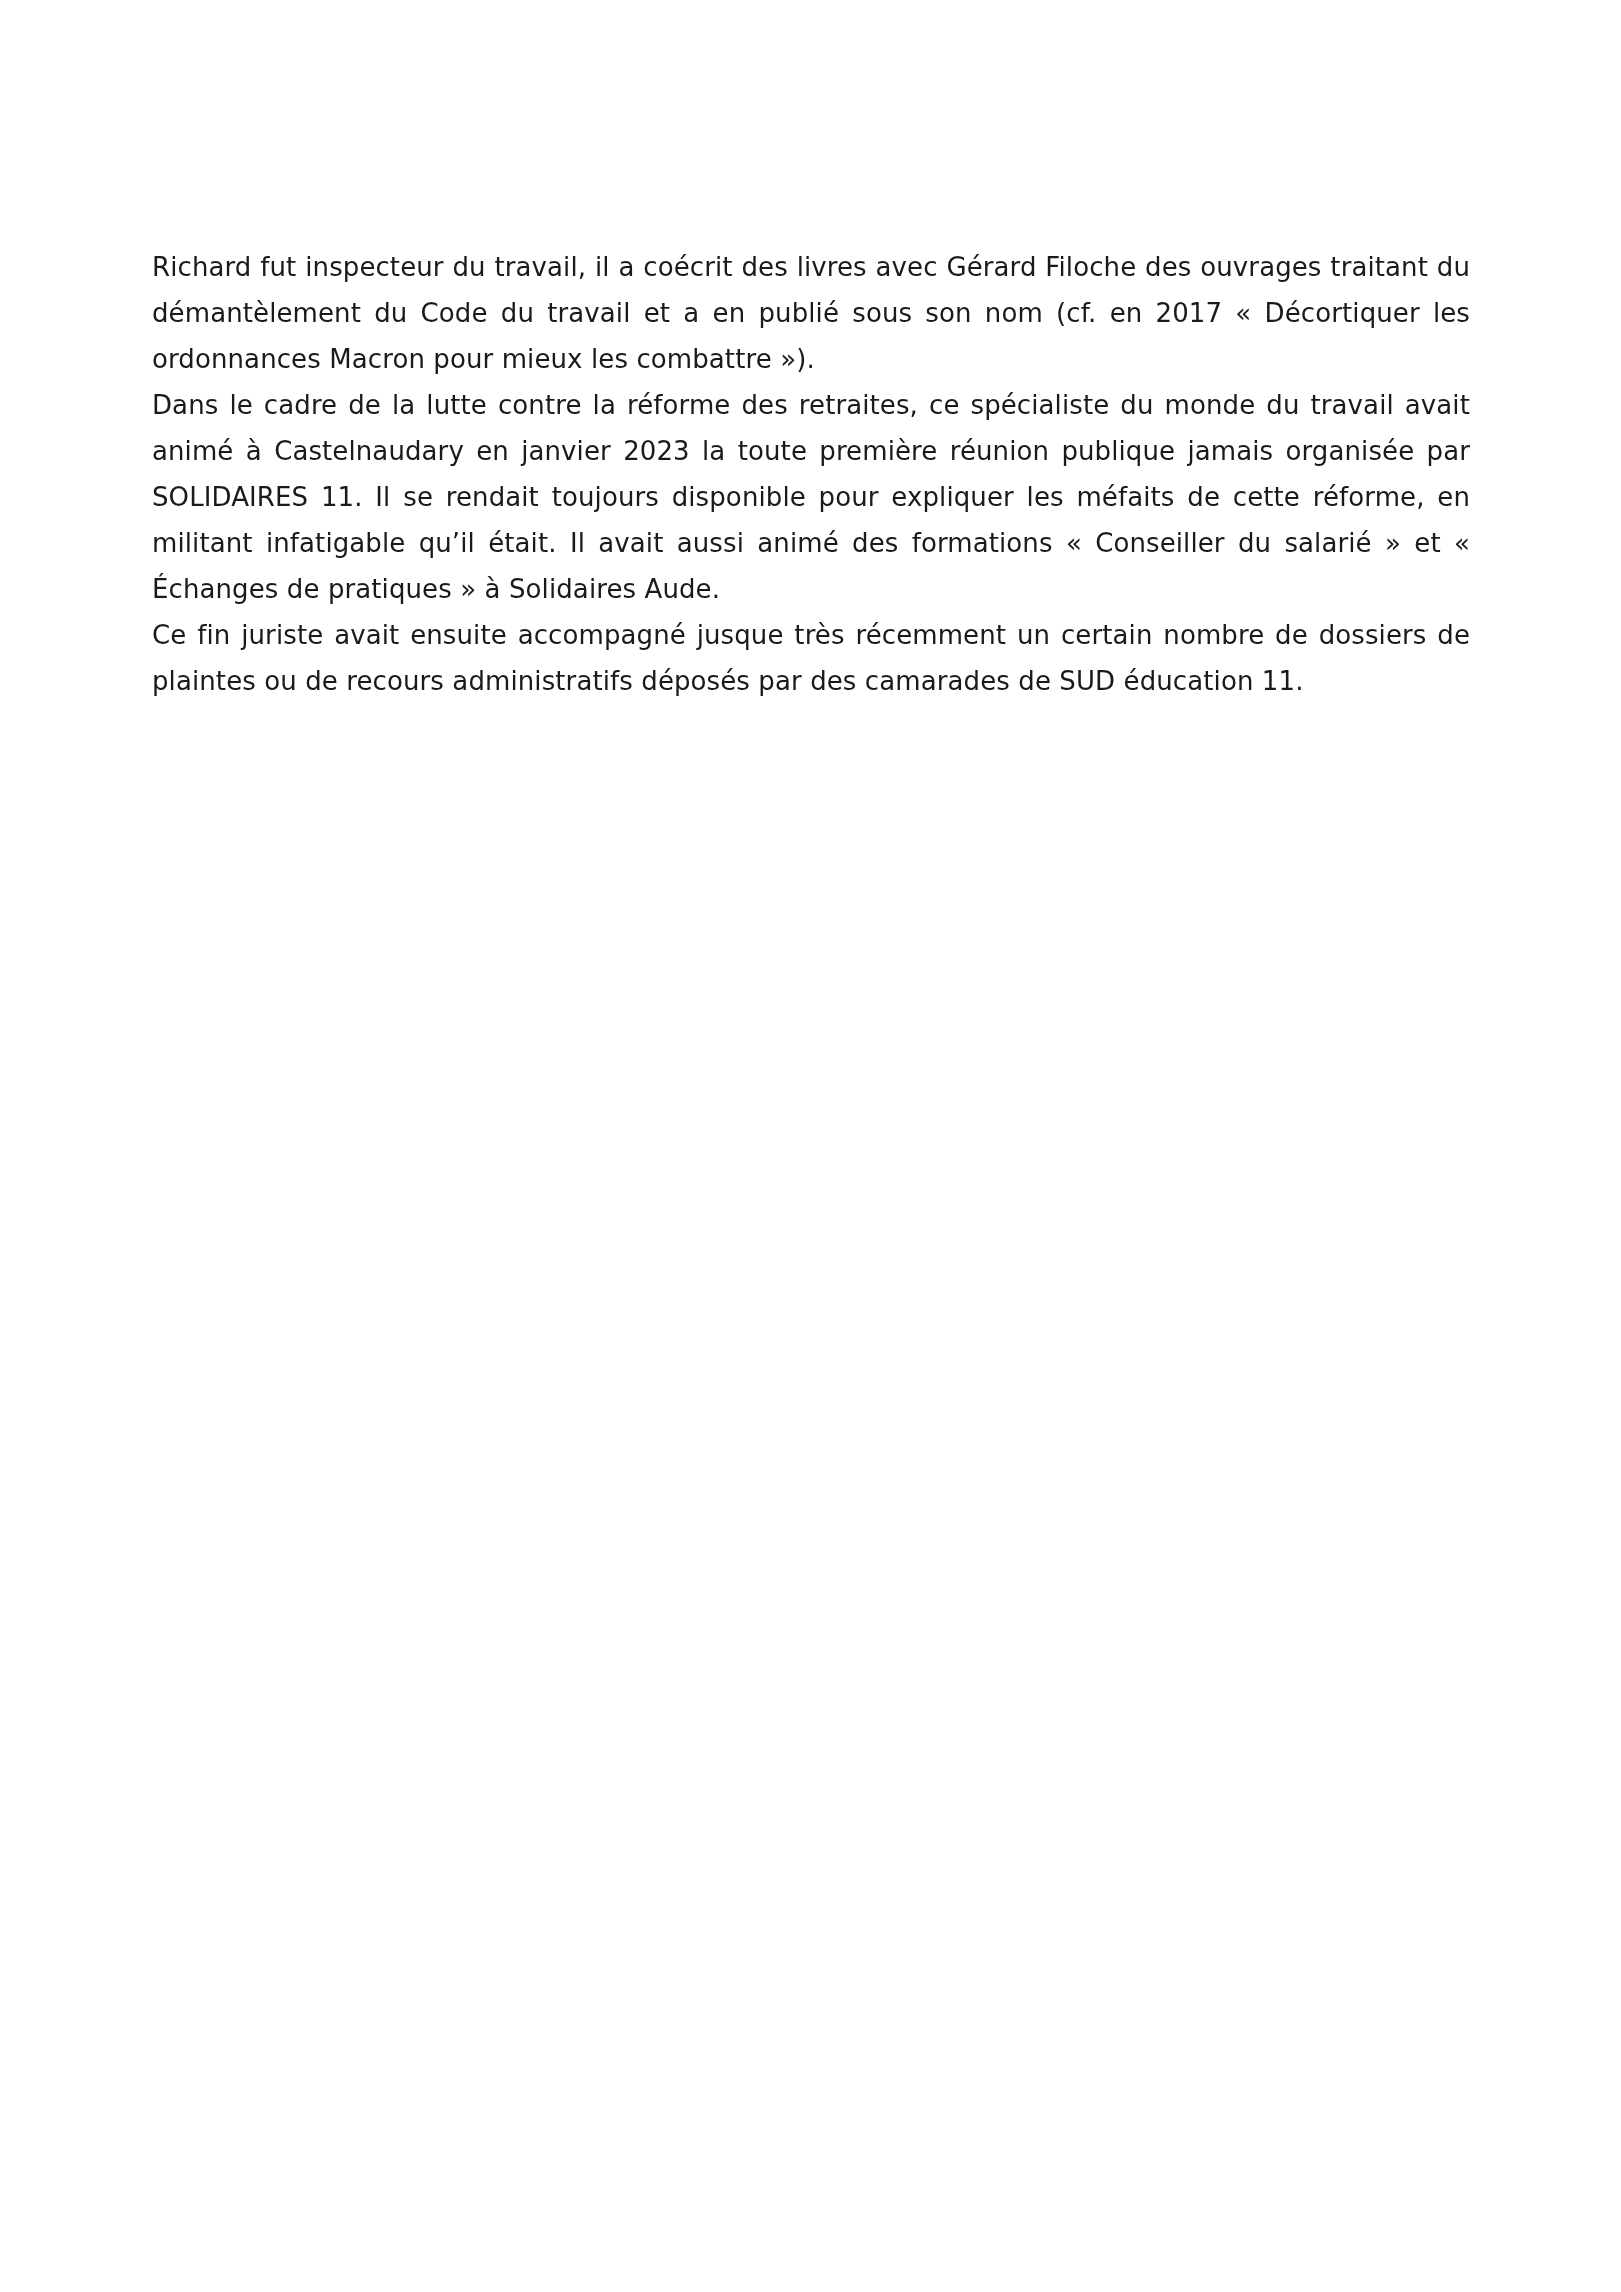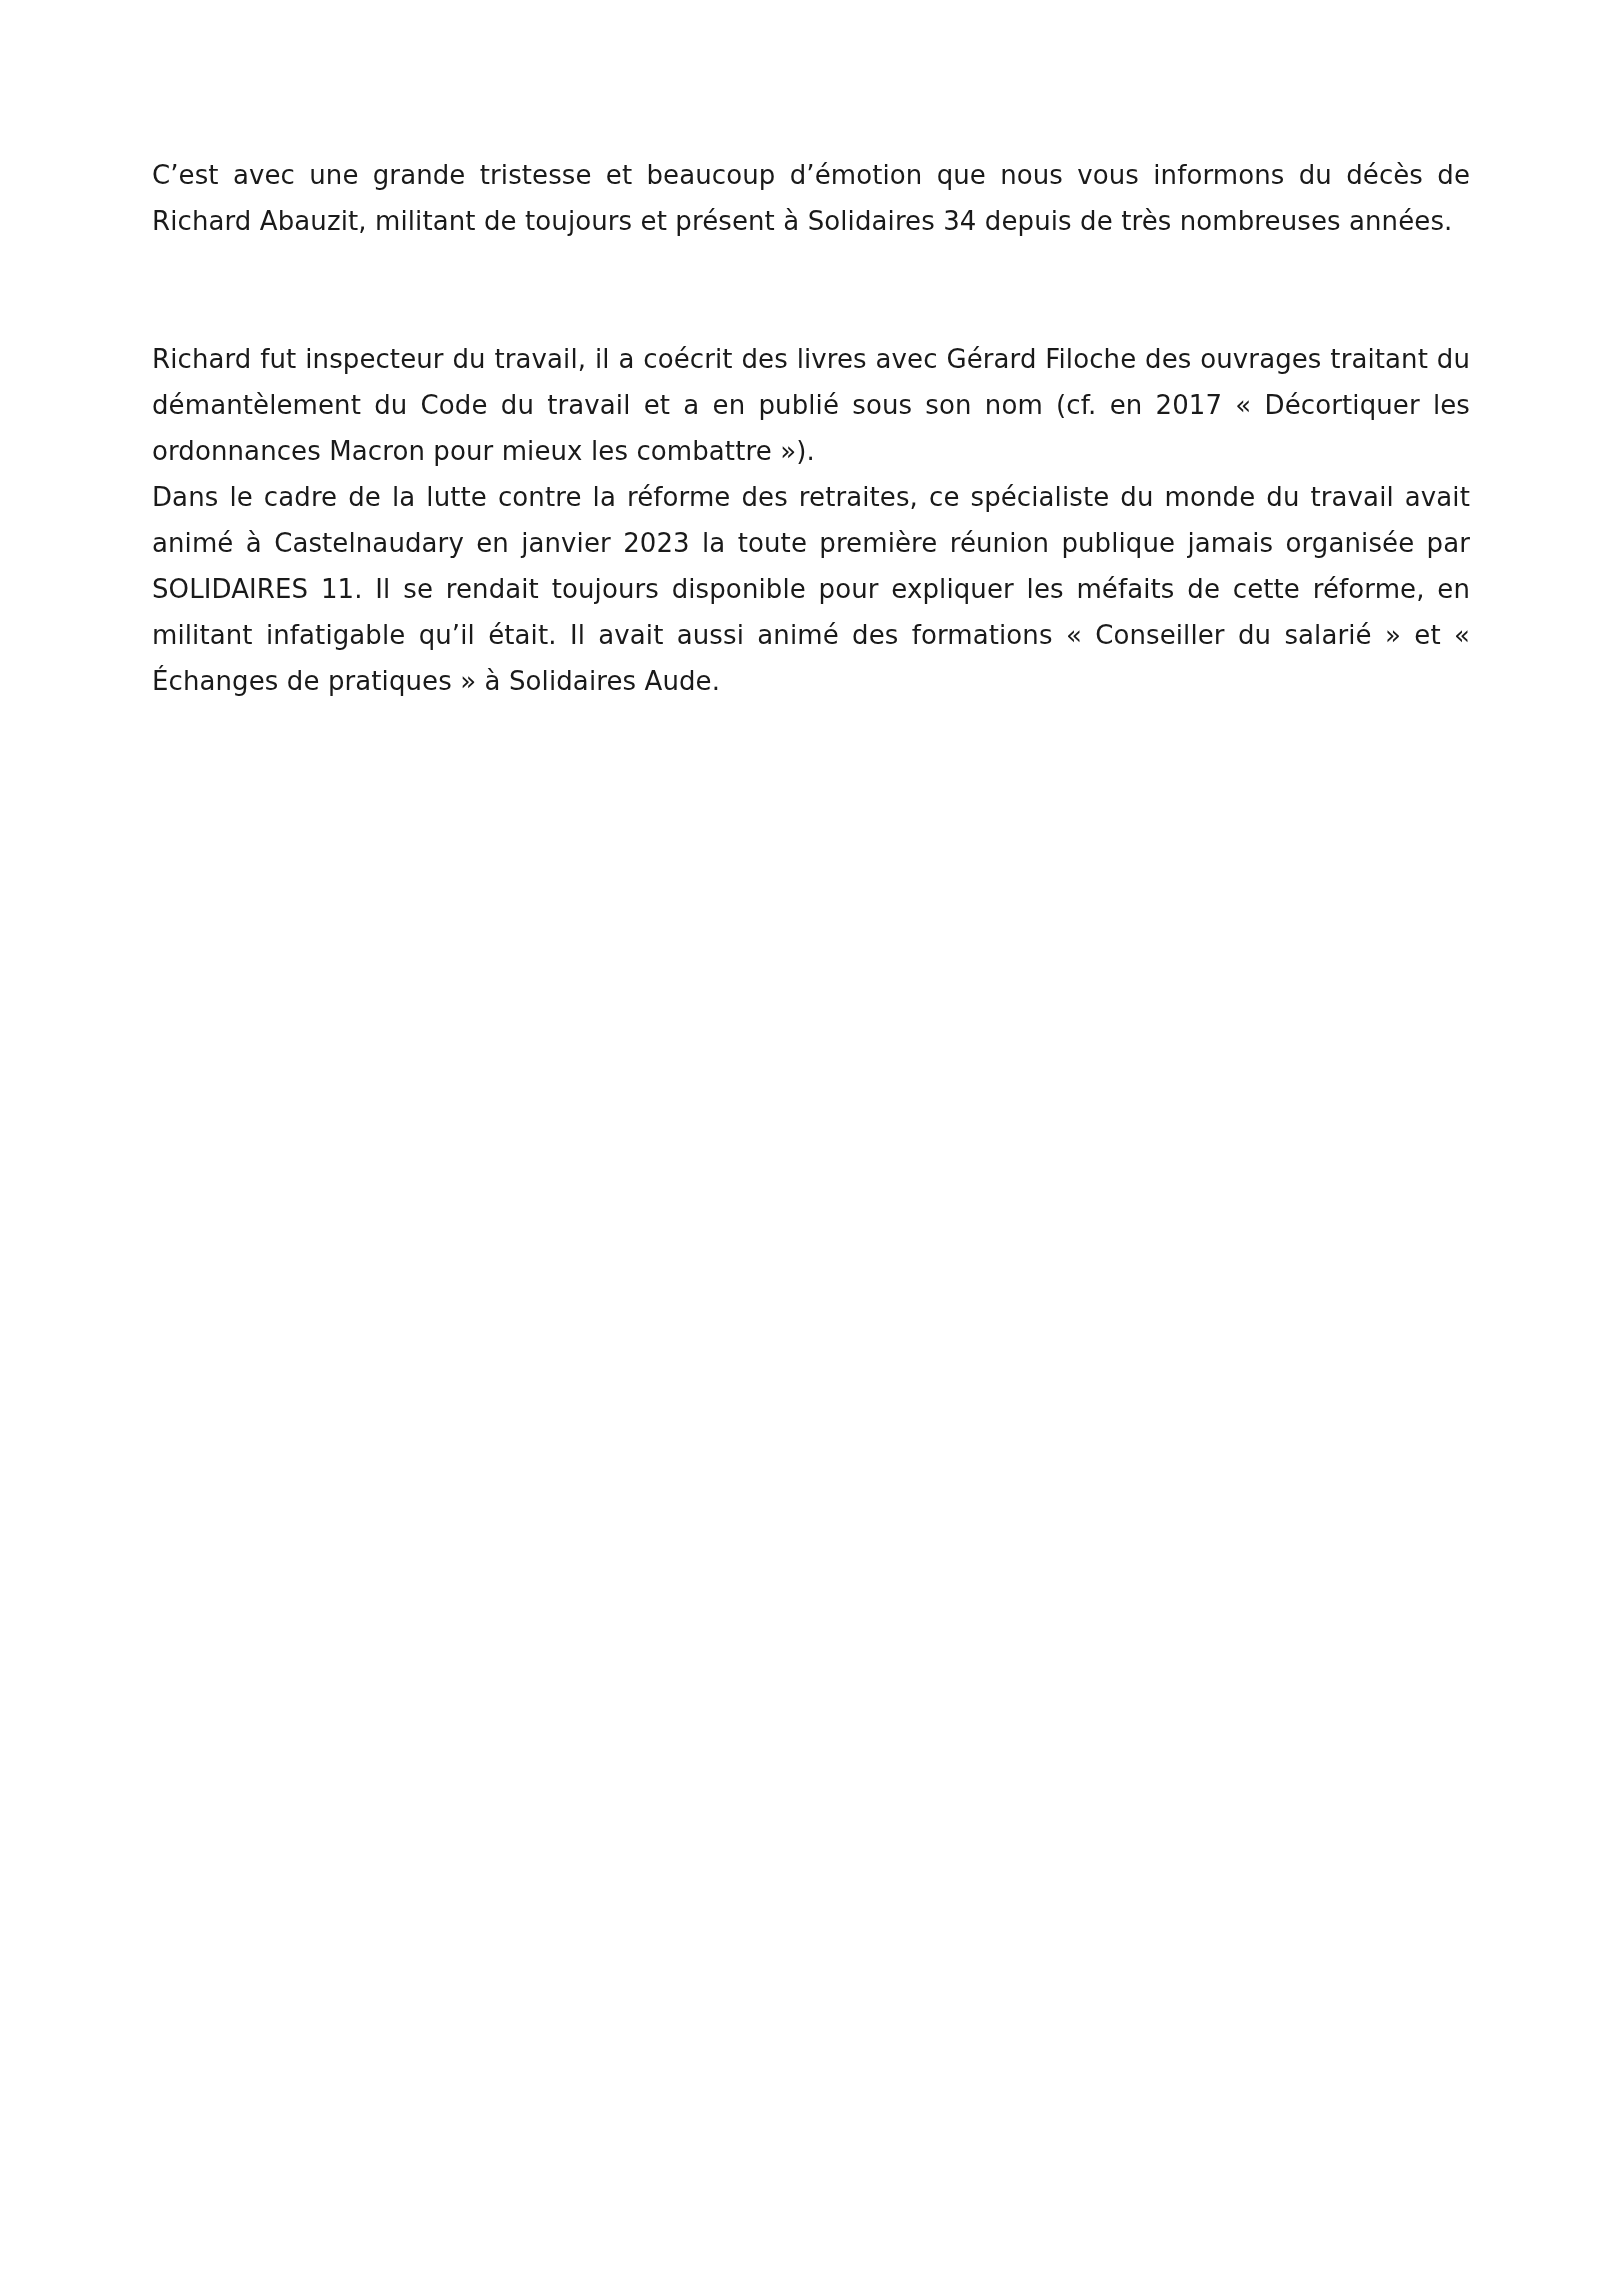--- a/index.html
+++ b/index.html
@@ -41,27 +41,27 @@
   .gap-small {
     height: 46px;
   }
 </style>
 </head>
 <body>
 
 <div class="page">
   <div class="content">
 
-    <p class="last-line-natural">C’est avec une grande tristesse et beaucoup d’émotion que nous vous informons du décès de Richard Abauzit, militant de toujours et présent à Solidaires 34 depuis de très nombreuses années.</p>
 
     <div class="gap-large"></div>
 
     <p class="last-line-natural">Richard fut inspecteur du travail, il a coécrit des livres avec Gérard Filoche des ouvrages traitant du démantèlement du Code du travail et a en publié sous son nom (cf. en 2017 « Décortiquer les ordonnances Macron pour mieux les combattre »).</p>
 
     <p class="last-line-natural">Dans le cadre de la lutte contre la réforme des retraites, ce spécialiste du monde du travail avait animé à Castelnaudary en janvier 2023 la toute première réunion publique jamais organisée par SOLIDAIRES 11. Il se rendait toujours disponible pour expliquer les méfaits de cette réforme, en militant infatigable qu’il était. Il avait aussi animé des formations « Conseiller du salarié » et « Échanges de pratiques » à Solidaires Aude.</p>
 
+    <p class="last-line-natural">Ce fin juriste avait ensuite accompagné jusque très récemment un certain nombre de dossiers de plaintes ou de recours administratifs déposés par des camarades de SUD éducation 11.</p>
 
     <div class="gap-small"></div>
 
 
   </div>
 </div>
 
 
 </body></html>

